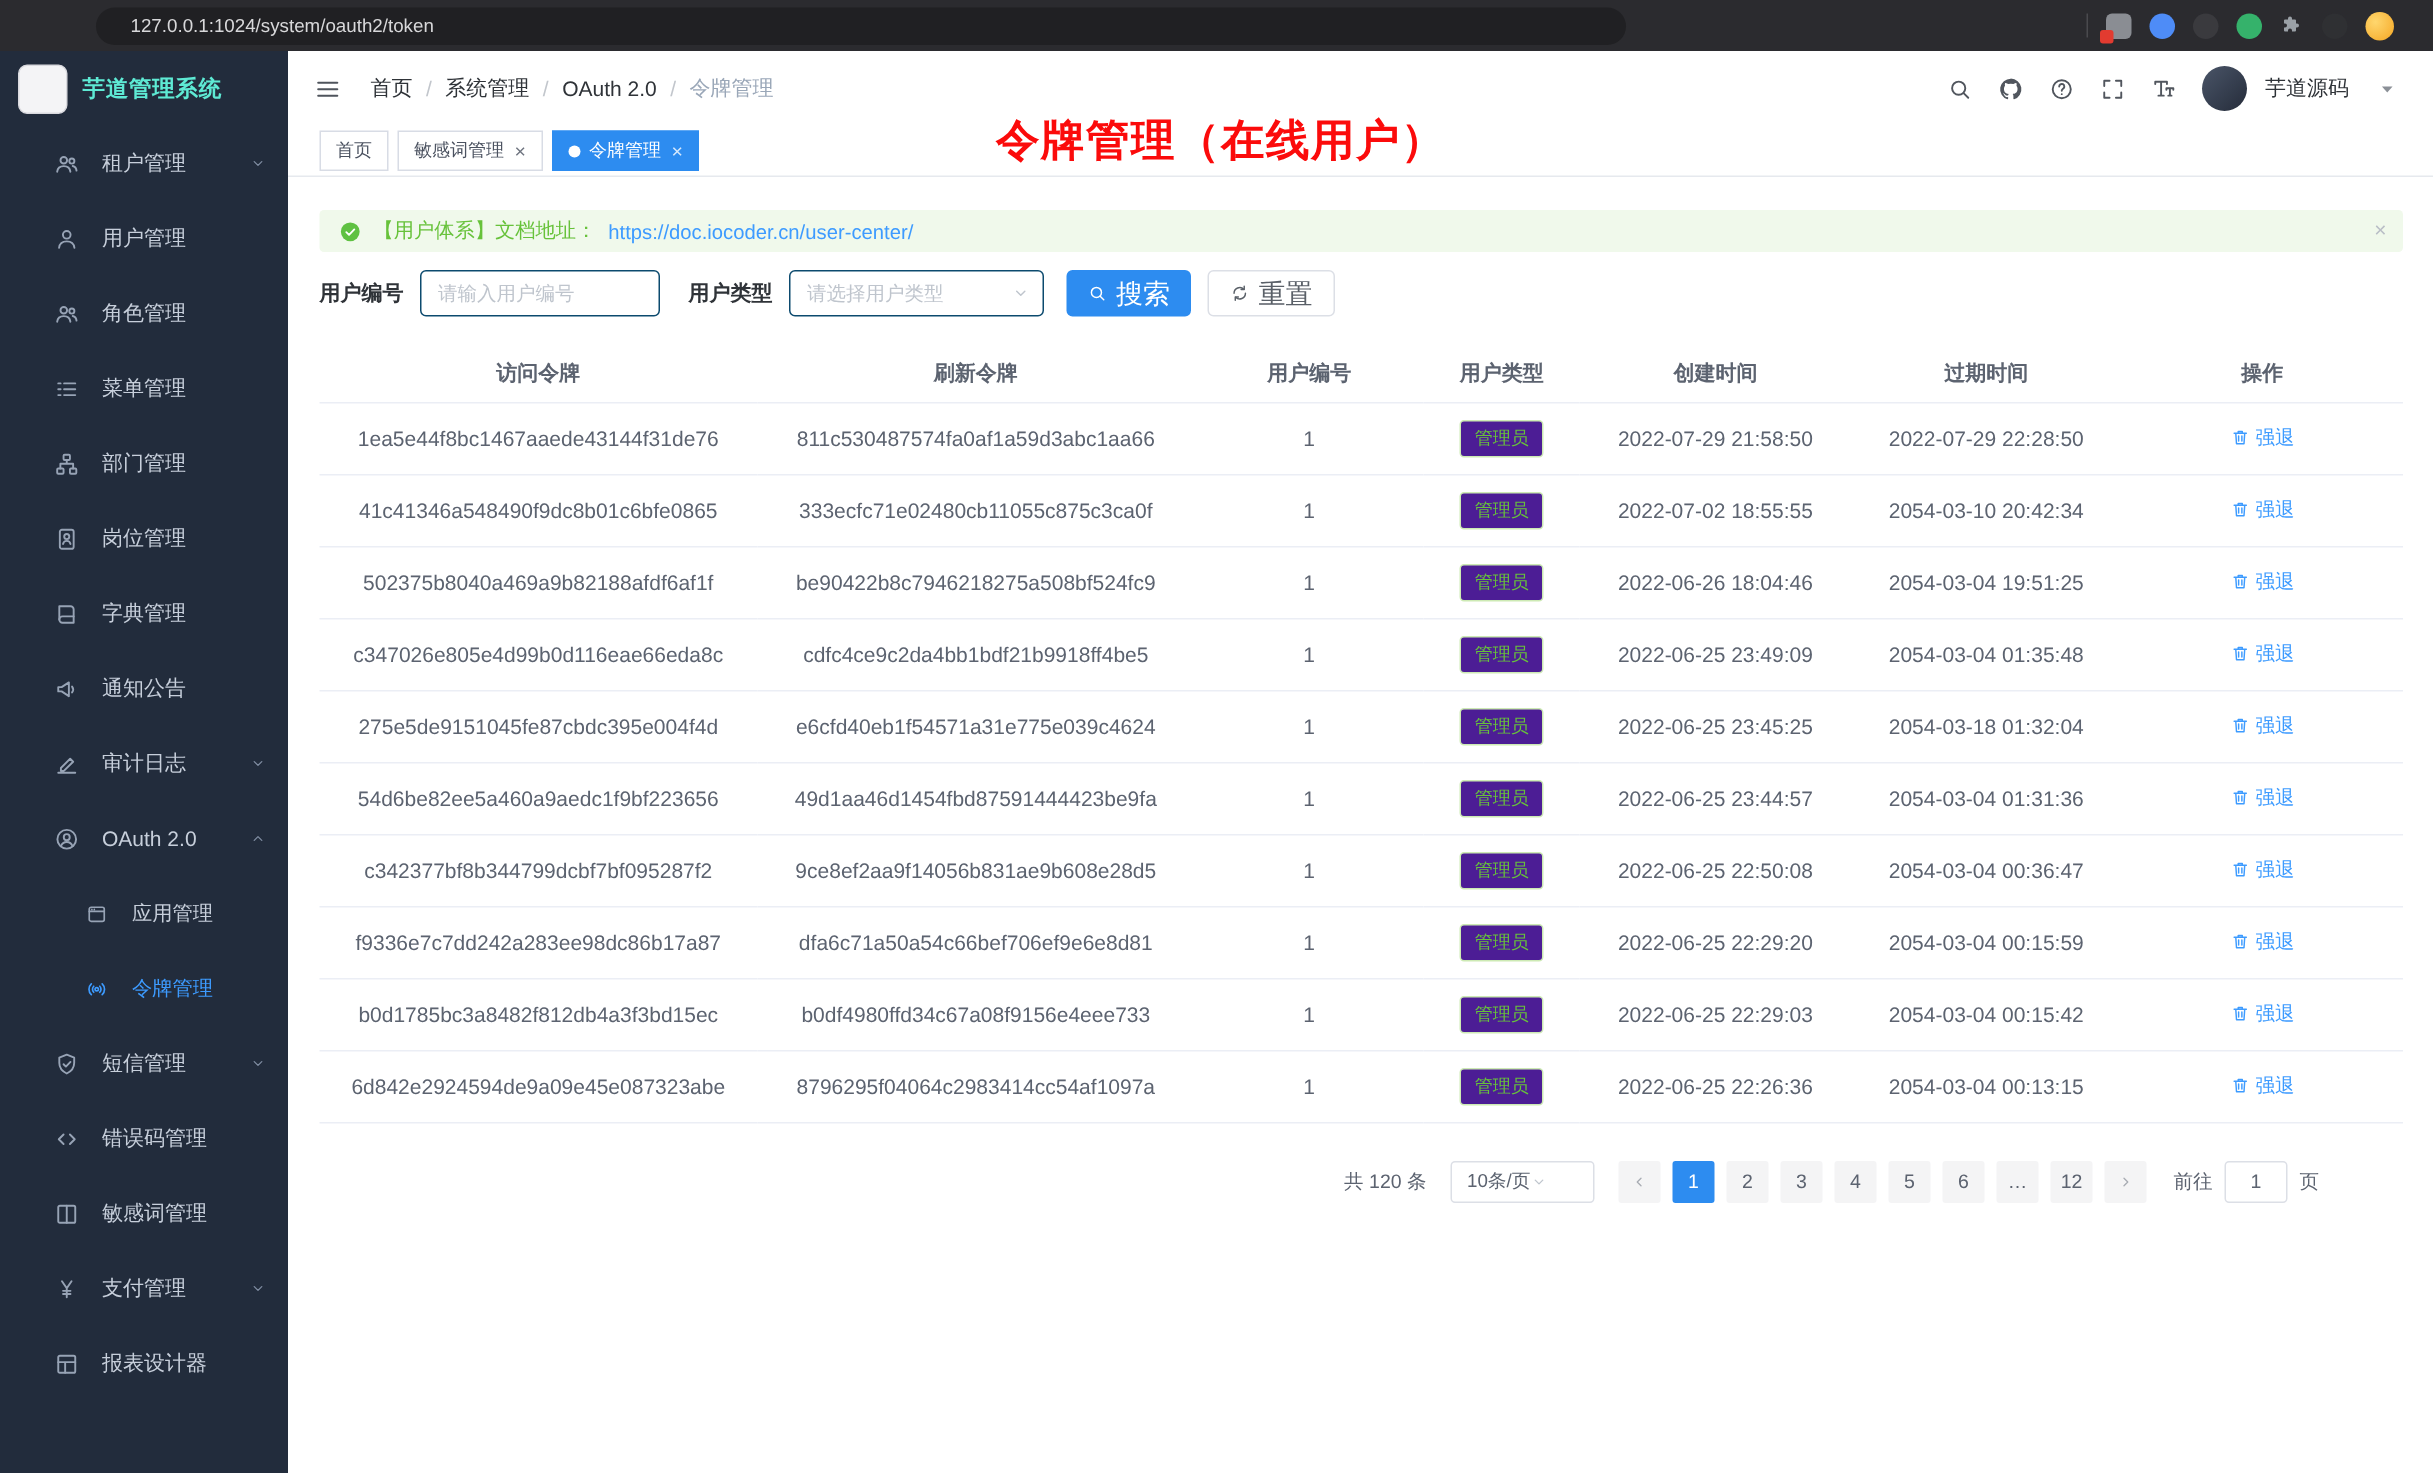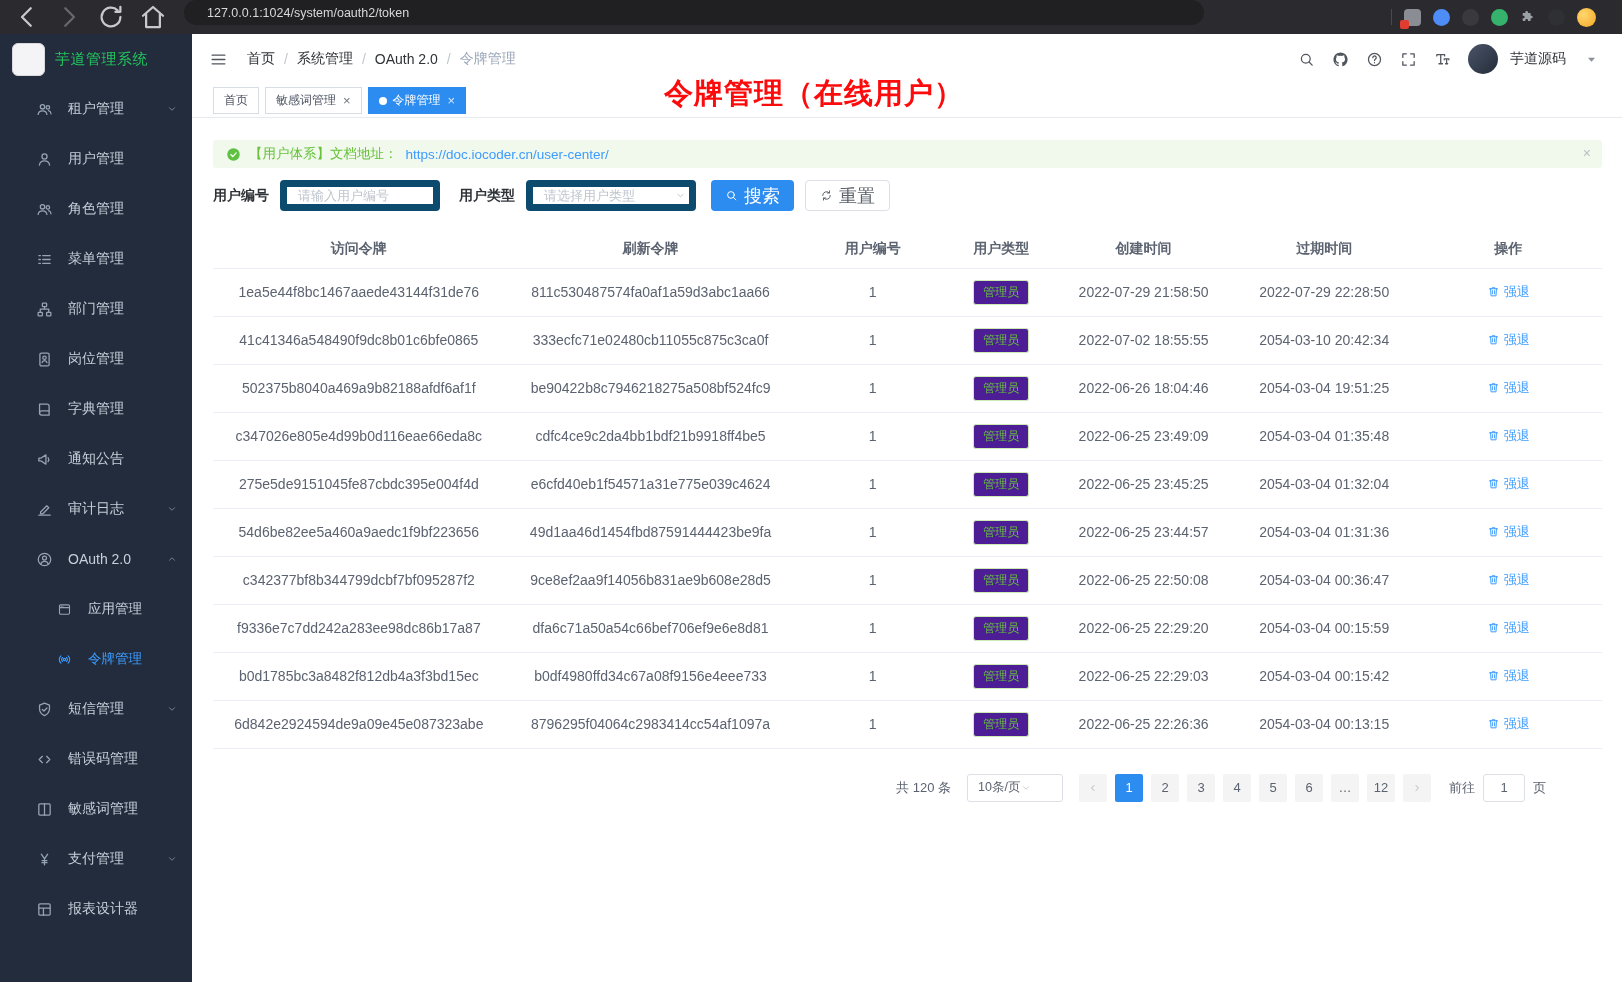--- a/index.html
+++ b/index.html
@@ -4,40 +4,40 @@
 <style>
 *{margin:0;padding:0;box-sizing:border-box}
 html,body{width:1622px;height:982px}
 body{font-family:"Liberation Sans","DejaVu Sans",sans-serif;overflow:hidden;background:#fff}
 .icon{display:inline-flex;line-height:1}
 .icon svg{width:1em;height:1em}
 button{font-family:inherit;border:0;background:none;cursor:pointer}
 input{font-family:inherit;outline:none}
 
 
-.browser{height:34px;background:#2b2b2f;display:flex;padding:0 10px;gap:8px;color:#c9c9cb}
+.browser{height:34px;background:#2b2b2f;display:flex;align-items:center;padding:0 10px;gap:8px;color:#c9c9cb}
 .b-ic{font-size:15px;color:#c9c9cb;display:inline-flex;padding:2px;cursor:pointer}
 .b-ic.dim{color:#68686c}
 .omnibox{width:1020px;height:25px;background:#202023;border-radius:13px;display:flex;align-items:center;gap:8px;padding:0 11px;font-size:12.5px;color:#d8d8da;margin-left:6px;cursor:text}
 .omnibox .b-ic{font-size:13px;color:#a9a9ad}
 .b-right{margin-left:auto;display:flex;align-items:center;gap:12px}
 .b-sep{width:1px;height:16px;background:#4a4a4e}
 .ext{width:17px;height:17px;border-radius:50%;position:relative;cursor:pointer}
 .ext.sq{border-radius:4px}
 .ext .badge{position:absolute;left:-4px;bottom:-3px;width:9px;height:9px;background:#e23b30;border-radius:2px}
 .e1{background:#8a8d93}.e2{background:#4e8cf7}.e3{background:#3a3a3e}.e4{background:#35b26b}.e6{background:#2f3033}
 .puzzle{font-size:16px;color:#9aa0a6;cursor:pointer}
 .b-avatar{width:19px;height:19px;border-radius:50%;background:radial-gradient(circle at 35% 35%,#ffd76e,#f5a623);cursor:pointer}
 
 
 .app{display:flex;height:948px}
 .sidebar{width:192px;flex-shrink:0;background:#222c3c;display:flex;flex-direction:column}
 .sidebar-logo{height:50px;display:flex;align-items:center;gap:10px;padding:0 12px;flex-shrink:0;cursor:pointer}
 .logo-img{width:33px;height:33px;border-radius:6px;background:#f4f4f6;border:1px solid #d9d9de;display:inline-block}
-.logo-title{color:#22c55e;font-size:15px;font-weight:400;letter-spacing:.5px}
+.logo-title{color:#5eead4;font-size:15px;font-weight:700;letter-spacing:.5px}
 .menu{flex:1;overflow:hidden}
 .s-item{height:50px;display:flex;align-items:center;gap:15px;padding:0 14px 0 36px;font-size:14px;color:#c7cfdb;cursor:pointer}
 .s-item .icon{font-size:17px;color:#97a3b5}
 .s-item .s-arrow{margin-left:auto;font-size:12px;color:#7e8ba0}
 .s-item.sub{padding-left:57px;font-size:13.5px;gap:16px}
 .s-item.sub .icon{font-size:15px}
 .s-item.active,.s-item.active .icon{color:#3d9bff}
 
 .main{flex:1;position:relative;display:flex;flex-direction:column;background:#fff;min-width:0}
 .topbar{height:50px;display:flex;align-items:center;padding:0 22px 0 17px;flex-shrink:0}
@@ -60,21 +60,21 @@
 
 .content{flex:1;padding:22px 20px 0 21px;overflow:hidden}
 .alert{height:28px;background:#f0f9eb;border-radius:3px;display:flex;align-items:center;gap:8px;padding:0 13px;font-size:13.5px;color:#67c23a;position:relative}
 .alert .icon{font-size:15px;color:#5fc142}
 .alert-link{color:#3d9bff;text-decoration:none;cursor:pointer}
 .alert-close{position:absolute;right:11px;top:5px;color:#b9bec6;font-size:14px;cursor:pointer}
 
 .filters{display:flex;align-items:center;margin-top:12px;gap:11px;font-size:14px;color:#2f3338}
 .f-label{font-weight:700}
 .f-label.second{margin-left:8px}
-.f-input{width:160px;height:31px;border:7px solid #0c4a6e;border-radius:4px;padding:0 11px;font-size:13px;color:#5a6068;background:#fff}
+.f-input{width:160px;height:31px;border:1px solid #0c4a6e;border-radius:4px;padding:0 11px;font-size:13px;color:#5a6068;background:#fff}
 .f-input::placeholder{color:#bfc5cd}
 .f-select{width:170px;position:relative}
 .f-select .f-input{width:100%;padding-right:28px;cursor:pointer}
 .sel-arrow{position:absolute;right:9px;top:9px;font-size:13px;color:#bfc5cd}
 .btn{height:31px;border-radius:4px;display:inline-flex;align-items:center;gap:6px;padding:0 14px;font-size:18px}
 .btn .icon{font-size:13px}
 .btn-primary{background:#2d8cf0;color:#fff;margin-left:4px}
 .btn-plain{background:#fff;border:1px solid #dcdfe6;color:#5a6068}
 
 .table-wrap{margin-top:20px}
@@ -567,21 +567,21 @@
                     </span>
                     <span>强退</span>
                   </a></td>
               </tr>
               <tr>
                 <td>275e5de9151045fe87cbdc395e004f4d</td>
                 <td>e6cfd40eb1f54571a31e775e039c4624</td>
                 <td>1</td>
                 <td><span class="tag">管理员</span></td>
                 <td>2022-06-25 23:45:25</td>
-                <td>2054-03-04 01:32:04</td>
+                <td>2054-03-18 01:32:04</td>
                 <td><a class="link-btn">
                     <span class="icon">
                       <svg viewBox="0 0 24 24" fill="none" stroke="currentColor" stroke-width="1.8" stroke-linecap="round" stroke-linejoin="round">
                         <path d="M4.5 7h15M9.5 7V5h5v2M6.5 7l.9 13h9.2l.9-13M10 10.5v6M14 10.5v6"></path>
                       </svg>
                     </span>
                     <span>强退</span>
                   </a></td>
               </tr>
               <tr>

